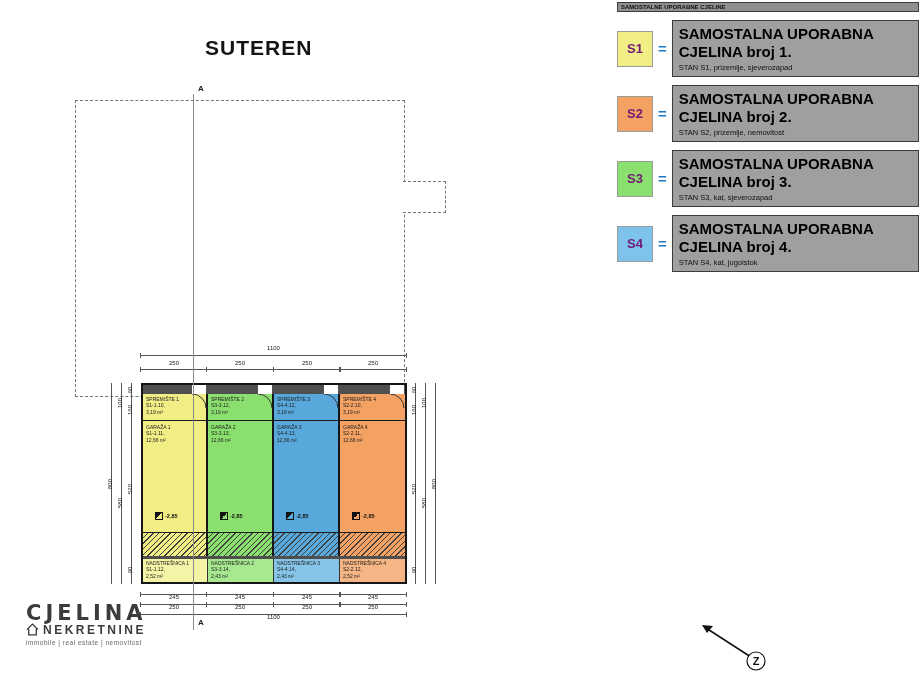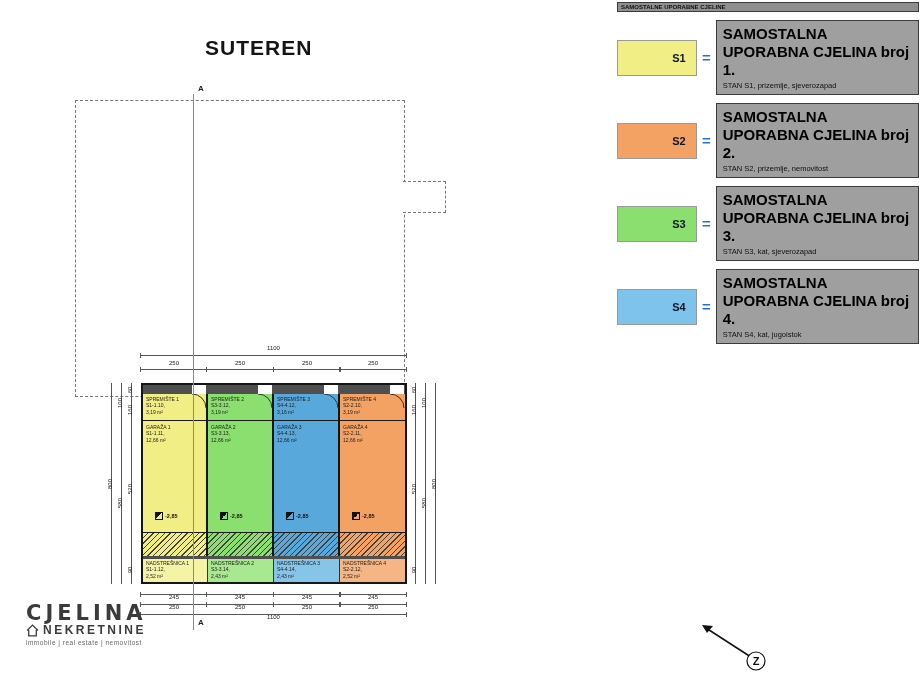--- a/index.html
+++ b/index.html
@@ -9,21 +9,21 @@
   
   .title{position:absolute;left:205px;top:36px;font-size:21px;font-weight:bold;
          letter-spacing:1px;color:#141414;}
 
   
   .legend{position:absolute;left:617px;top:2px;width:302px;z-index:10;}
   .legend-header{background:#8f8f8f;border:1px solid #3c3c3c;font-size:6px;font-weight:bold;
                  color:#101010;padding:1px 3px;}
   .legend-row{display:flex;align-items:center;margin-top:8px;}
   .swatch{width:34px;height:34px;flex:0 0 34px;display:flex;align-items:center;justify-content:center;
-          font-size:11px;font-weight:bold;color:#0f172a;border:1px solid #9a9a9a;padding-left:44px;}
+          font-size:13px;font-weight:bold;color:#701a75;border:1px solid #9a9a9a;}
   .sw-s1{background:#f2ee86}.sw-s2{background:#f4a263}.sw-s3{background:#8adf6e}.sw-s4{background:#7ec3ec}
   .eq{font-size:15px;font-weight:bold;color:#1f78c0;margin:0 5px;}
   .legend-box{flex:1;background:#9f9f9f;border:1px solid #3c3c3c;padding:4px 6px;min-height:28px;}
   .legend-box .t{font-size:15px;font-weight:bold;color:#000;line-height:1.2;}
   .legend-box .s{font-size:7.5px;color:#101010;margin-top:2px;}
 
   
   .footprint{position:absolute;left:75px;top:100px;width:328px;height:295px;
              border:1px dashed #777;z-index:1;}
   .footprint-notch{position:absolute;left:403px;top:181px;width:42px;height:30px;
@@ -70,21 +70,21 @@
   .dim-label{position:absolute;font-size:6px;color:#222;width:40px;text-align:center;z-index:4;}
   .dim-label.wide{width:267px;}
   .dimv{position:absolute;top:383px;height:201px;width:1px;background:#555;z-index:4;}
   .dimv-label{position:absolute;width:30px;height:8px;font-size:6px;color:#222;text-align:center;
               transform:rotate(-90deg);z-index:4;}
 
   
   .logo{position:absolute;left:26px;top:601px;z-index:8;}
   .logo-name{font-size:21px;font-weight:bold;letter-spacing:4px;color:#3b3b3b;
              font-family:"DejaVu Sans",sans-serif;}
-  .logo-row2{display:flex;align-items:flex-end;gap:4px;margin-top:-2px;}
+  .logo-row2{display:flex;align-items:flex-start;gap:4px;margin-top:-2px;}
   .logo-name2{font-size:12px;font-weight:bold;letter-spacing:2.5px;color:#3b3b3b;}
   .logo-tag{font-size:6.5px;color:#666;margin-top:2px;letter-spacing:.5px;}
 
   
   .north{position:absolute;left:700px;top:620px;z-index:8;}
 </style>
 </head>
 <body>
 
 <div class="page">

